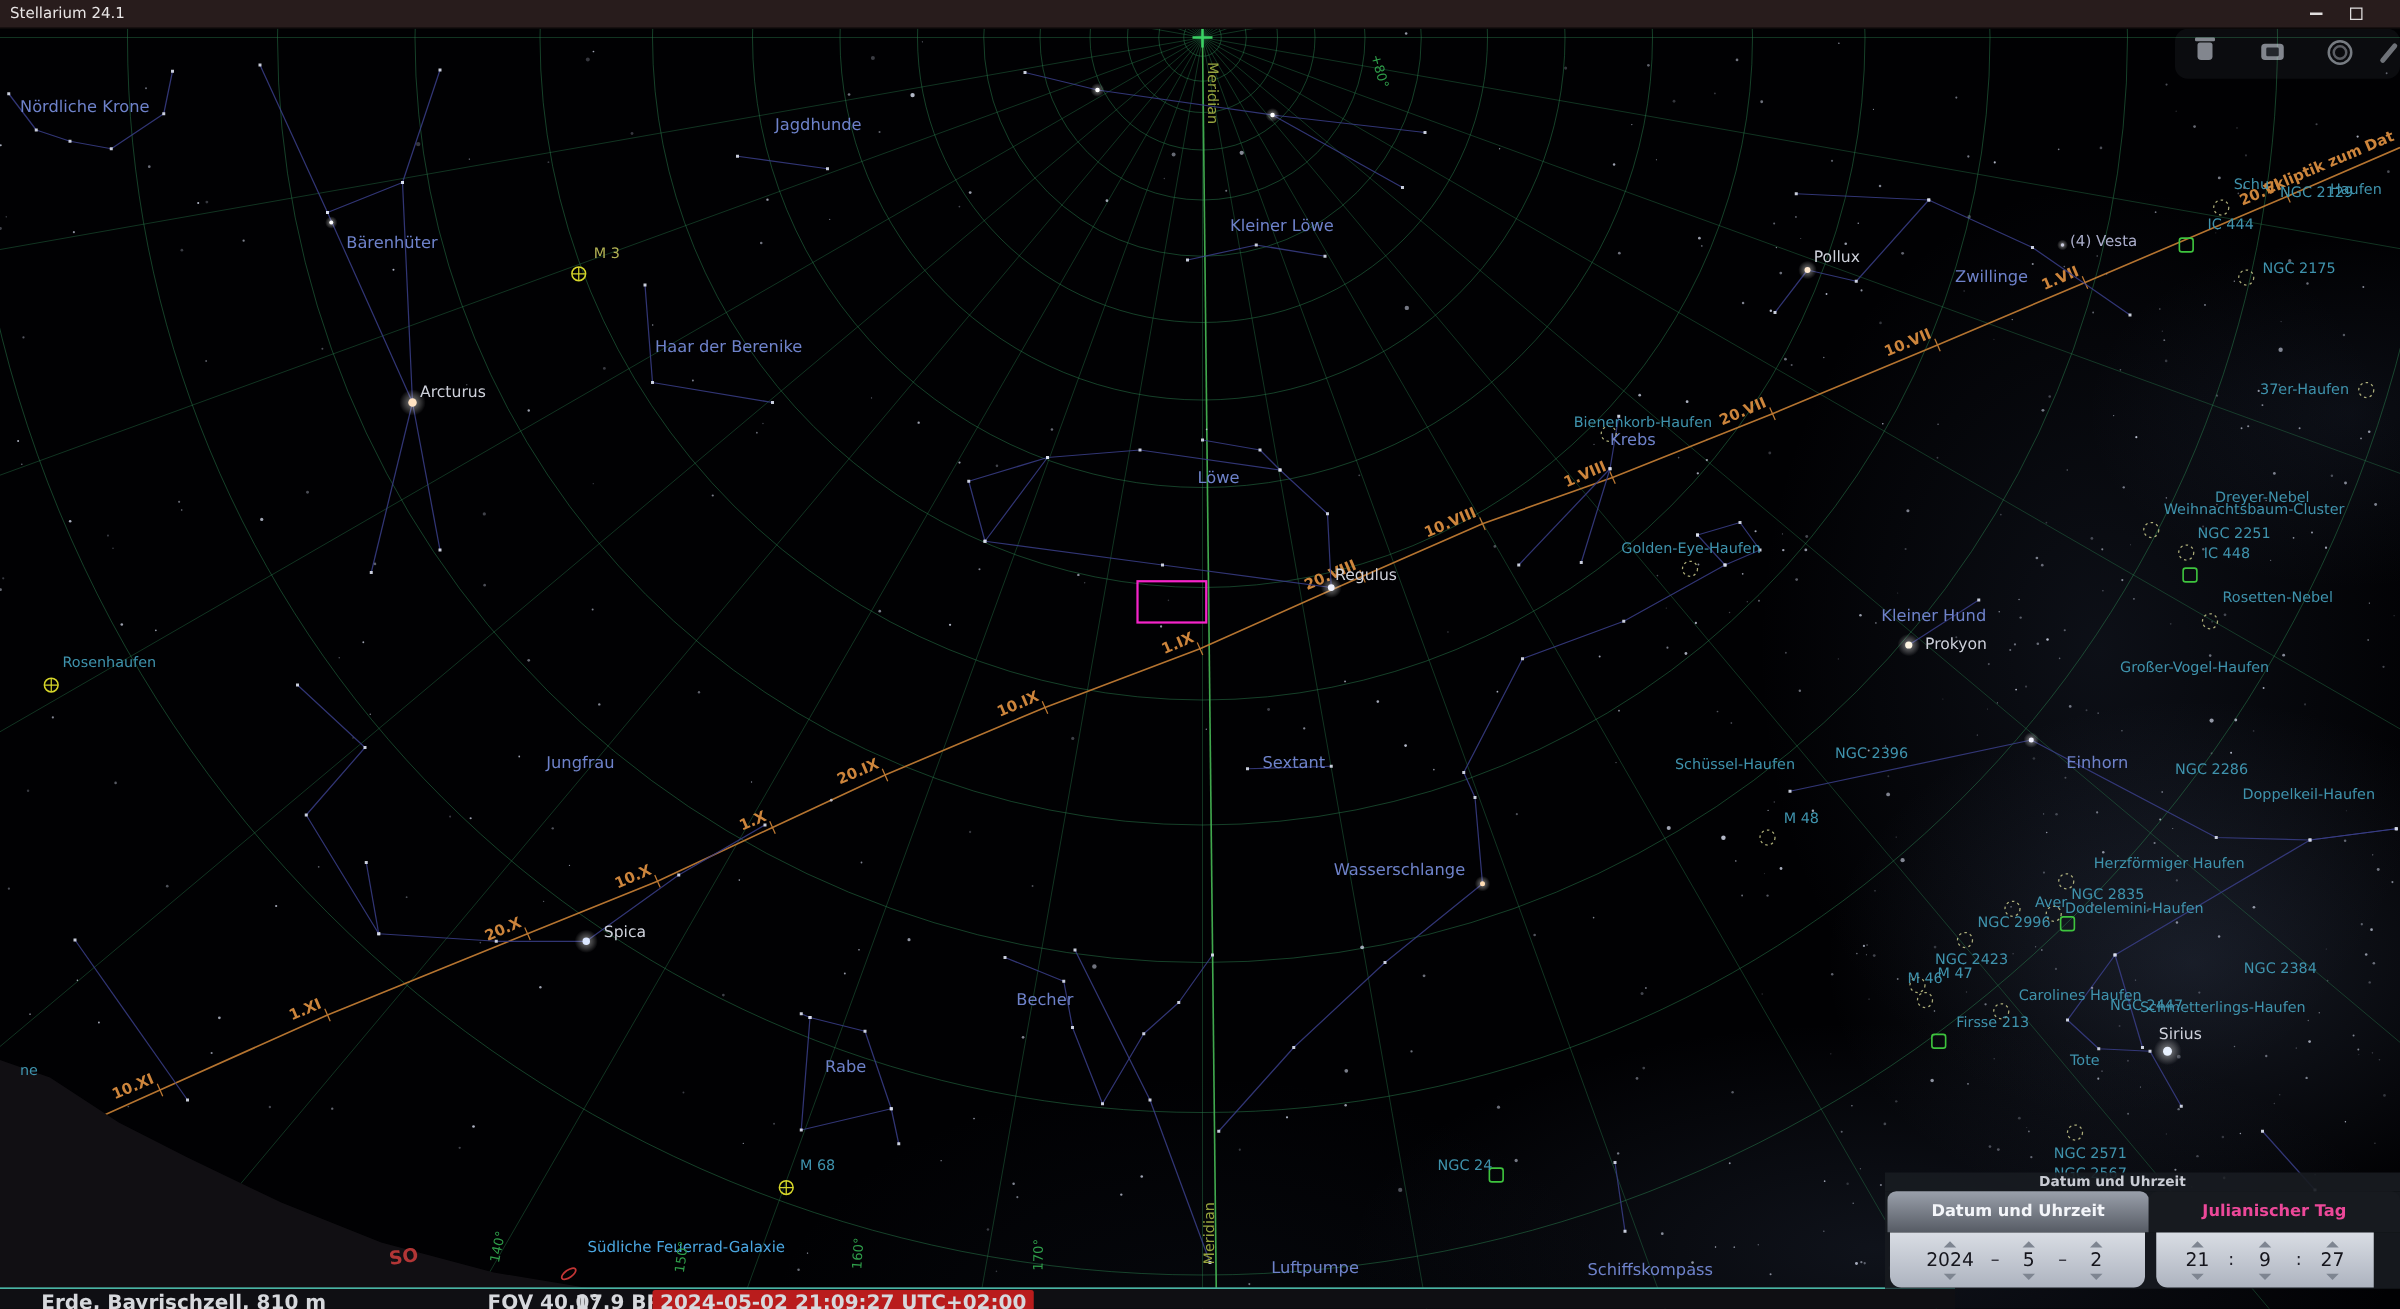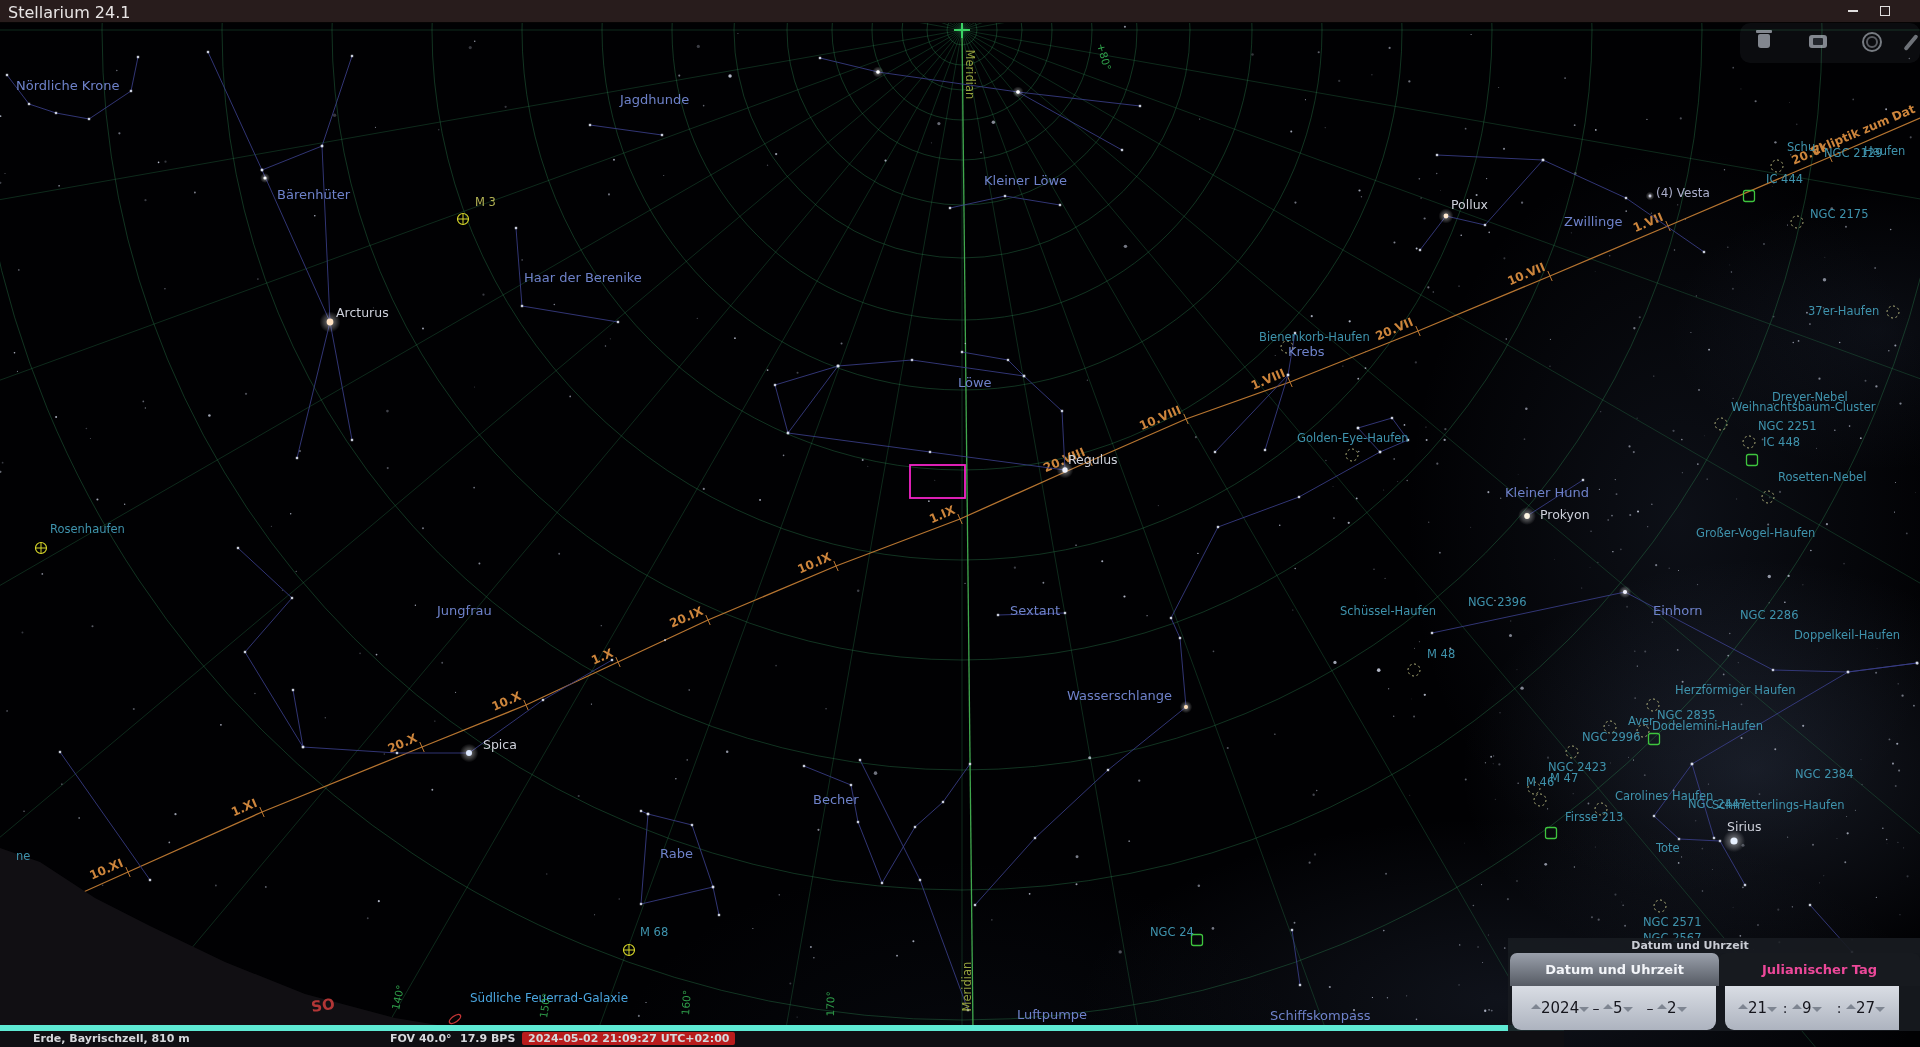--- a/index.html
+++ b/index.html
@@ -8,57 +8,57 @@
     background:
       radial-gradient(ellipse 420px 300px at 1755px 770px, rgba(105,125,165,.20), transparent 70%),
       radial-gradient(ellipse 380px 520px at 1680px 520px, rgba(85,105,145,.14), transparent 72%),
       radial-gradient(ellipse 600px 260px at 1500px 1000px, rgba(90,110,150,.16), transparent 70%),
       radial-gradient(ellipse 300px 200px at 1880px 330px, rgba(80,100,140,.12), transparent 70%),
       radial-gradient(ellipse 500px 300px at 960px 1070px, rgba(50,70,100,.10), transparent 70%),
       #010103;}
   #sky-svg{position:absolute;left:0;top:0;}
   
   #titlebar{position:absolute;top:0;left:0;width:1920px;height:22px;background:#281c1c;
-    border-bottom:1px solid #060404;z-index:30;color:#e8e5e5;font-size:16px;}
+    border-bottom:1px solid #060404;z-index:30;color:#e8e5e5;font-size:12px;}
   #titlebar .t{position:absolute;left:8px;top:3px;}
   .win-btn{position:absolute;top:0;height:22px;width:34px;display:flex;align-items:center;justify-content:center;}
   #btn-min{left:1836px;} #btn-max{left:1868px;}
   .min-glyph{width:10px;height:2px;background:#e0dede;}
   .max-glyph{width:8px;height:8px;border:1.5px solid #e0dede;}
   
   #overlay{position:absolute;left:1740px;top:23px;width:180px;height:40px;background:rgba(140,150,165,.08);
     border-radius:10px;z-index:25;overflow:hidden;}
   .ic-trash{position:absolute;left:18px;top:11px;width:12px;height:14px;background:rgba(210,216,226,.6);border-radius:2px 2px 3px 3px;}
   .ic-trash:before{content:"";position:absolute;left:-2px;top:-4px;width:16px;height:2.5px;background:rgba(210,216,226,.6);border-radius:1px;}
   .ic-screen{position:absolute;left:69px;top:12px;width:18px;height:13px;border-radius:3px;background:rgba(210,216,226,.6);}
   .ic-screen:before{content:"";position:absolute;left:4px;top:3px;right:4px;bottom:3px;background:#23262c;border-radius:1px;}
   .ic-target{position:absolute;left:122px;top:9px;width:16px;height:16px;border:2px solid rgba(210,216,226,.55);border-radius:50%;}
   .ic-target:before{content:"";position:absolute;left:2px;top:2px;right:2px;bottom:2px;border:2px solid rgba(210,216,226,.4);border-radius:50%;}
   .ic-pencil{position:absolute;left:169px;top:10px;width:4px;height:19px;background:rgba(210,216,226,.5);transform:rotate(40deg);border-radius:2px;}
   
   #statusbar{position:absolute;left:0;bottom:0;width:1564px;height:16px;background:#0f0f13;
-    border-top:6px solid #5eead4;z-index:30;font-size:11px;font-weight:600;color:#d6d8dc;}
+    border-top:1px solid #5eead4;z-index:30;font-size:16px;font-weight:600;color:#d6d8dc;}
   #statusbar span{position:absolute;top:1px;white-space:nowrap;}
   .sb-loc{left:33px;} .sb-fov{left:390px;} .sb-bps{left:460px;}
   .sb-dt{left:522px;background:#b91c1c;padding:0 6px;border-radius:2px;}
   
   #dialog{position:absolute;left:1508px;top:938px;width:412px;height:93px;z-index:40;}
   .dlg-title{height:15px;background:rgba(24,27,33,.92);color:#c9ccd4;font-size:11px;font-weight:700;
     text-align:center;line-height:15px;padding-right:48px;}
   .dlg-tabs{height:33px;background:rgba(23,26,31,.92);position:relative;}
   .tab{position:absolute;top:0;height:33px;border-radius:7px 7px 0 0;font-weight:700;font-size:13px;
     text-align:center;line-height:33px;cursor:default;}
   .tab-active{left:2px;width:209px;background:linear-gradient(#9aa0ab,#565b64);color:#f3f5f9;}
   .tab-inactive{left:211px;width:201px;background:#171a1f;color:#ec4899;}
   .dlg-body{height:45px;background:rgba(23,26,31,.92);position:relative;}
   .spin-panel{position:absolute;top:0;height:44px;background:linear-gradient(#d9dde4,#adb3bf);
     display:flex;align-items:center;justify-content:center;}
   .p-date{left:4px;width:204px;border-radius:0 0 9px 9px;}
   .p-time{left:217px;width:174px;border-radius:0 0 0 9px;}
-  .spin{display:flex;flex-direction:row;align-items:center;width:40px;}
+  .spin{display:flex;flex-direction:column;align-items:center;width:40px;}
   .spin.year{width:58px;}
   .spin .val{font-size:15px;color:#15151c;line-height:15px;}
   .arr{width:0;height:0;border-left:5px solid transparent;border-right:5px solid transparent;cursor:pointer;}
   .arr.up{border-bottom:5px solid #7e8591;margin-bottom:3px;}
   .arr.dn{border-top:5px solid #7e8591;margin-top:3px;}
   .sep{font-size:14px;color:#20202a;width:14px;text-align:center;}
 </style>
 </head>
 <body>
 

